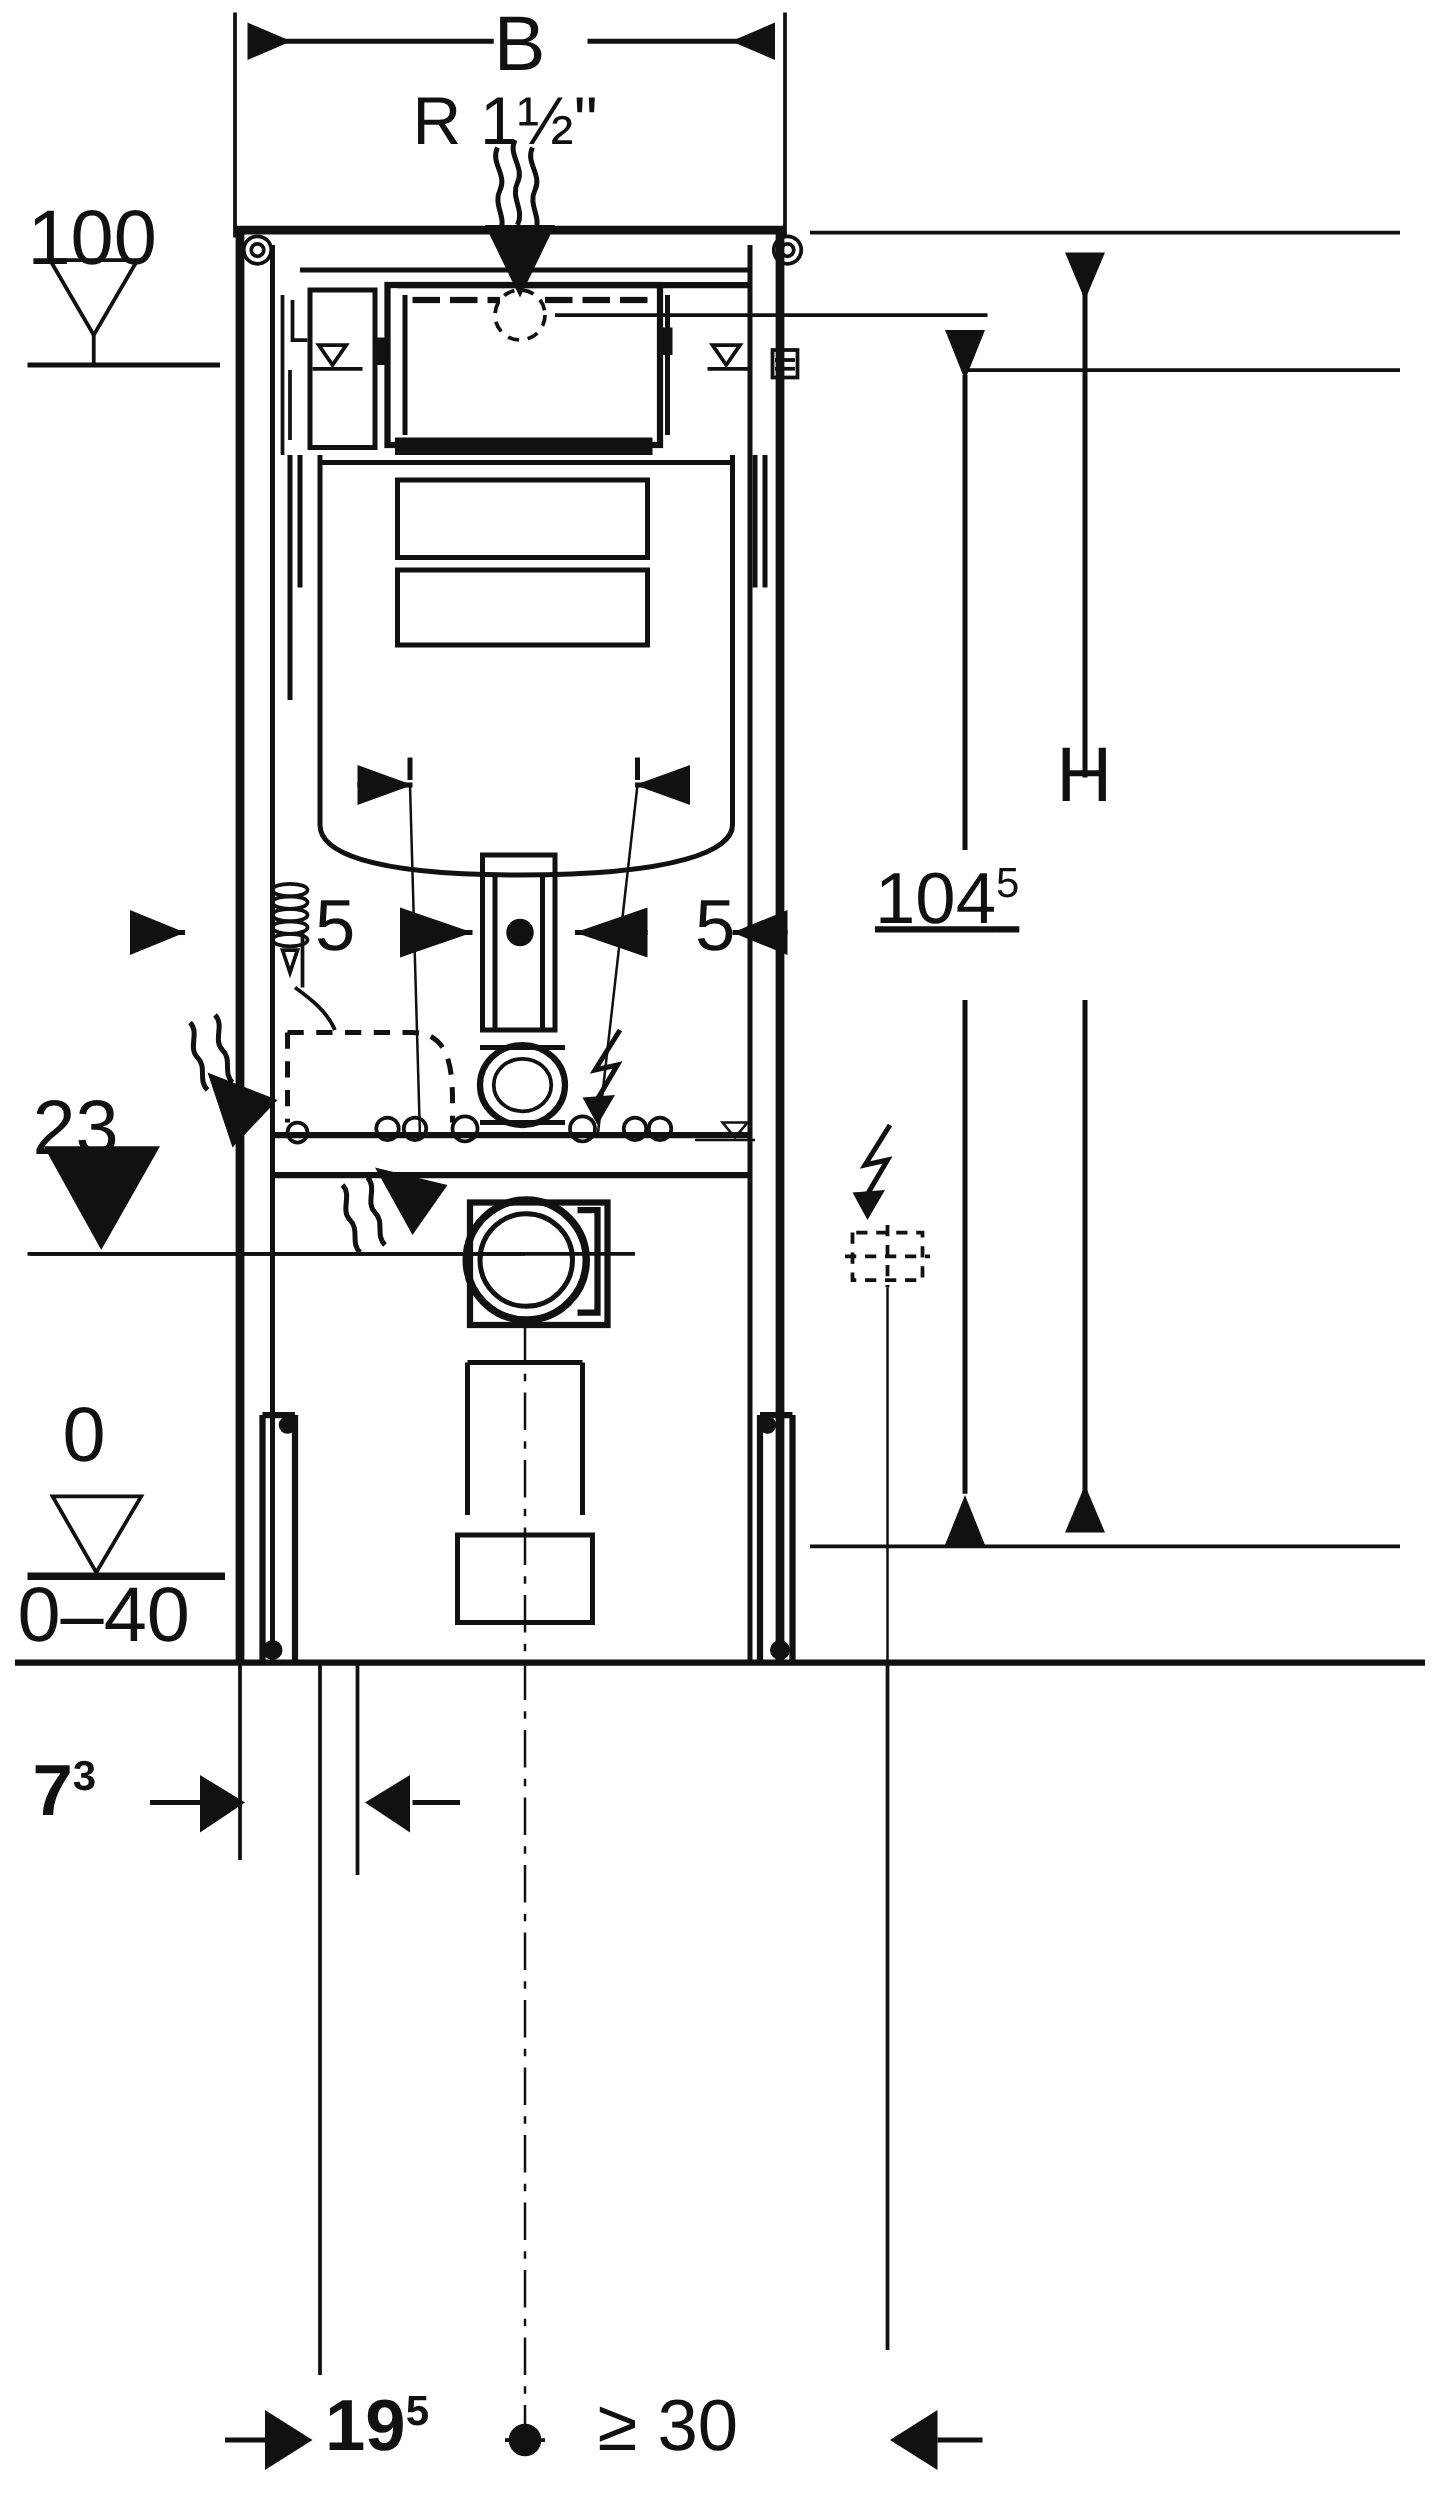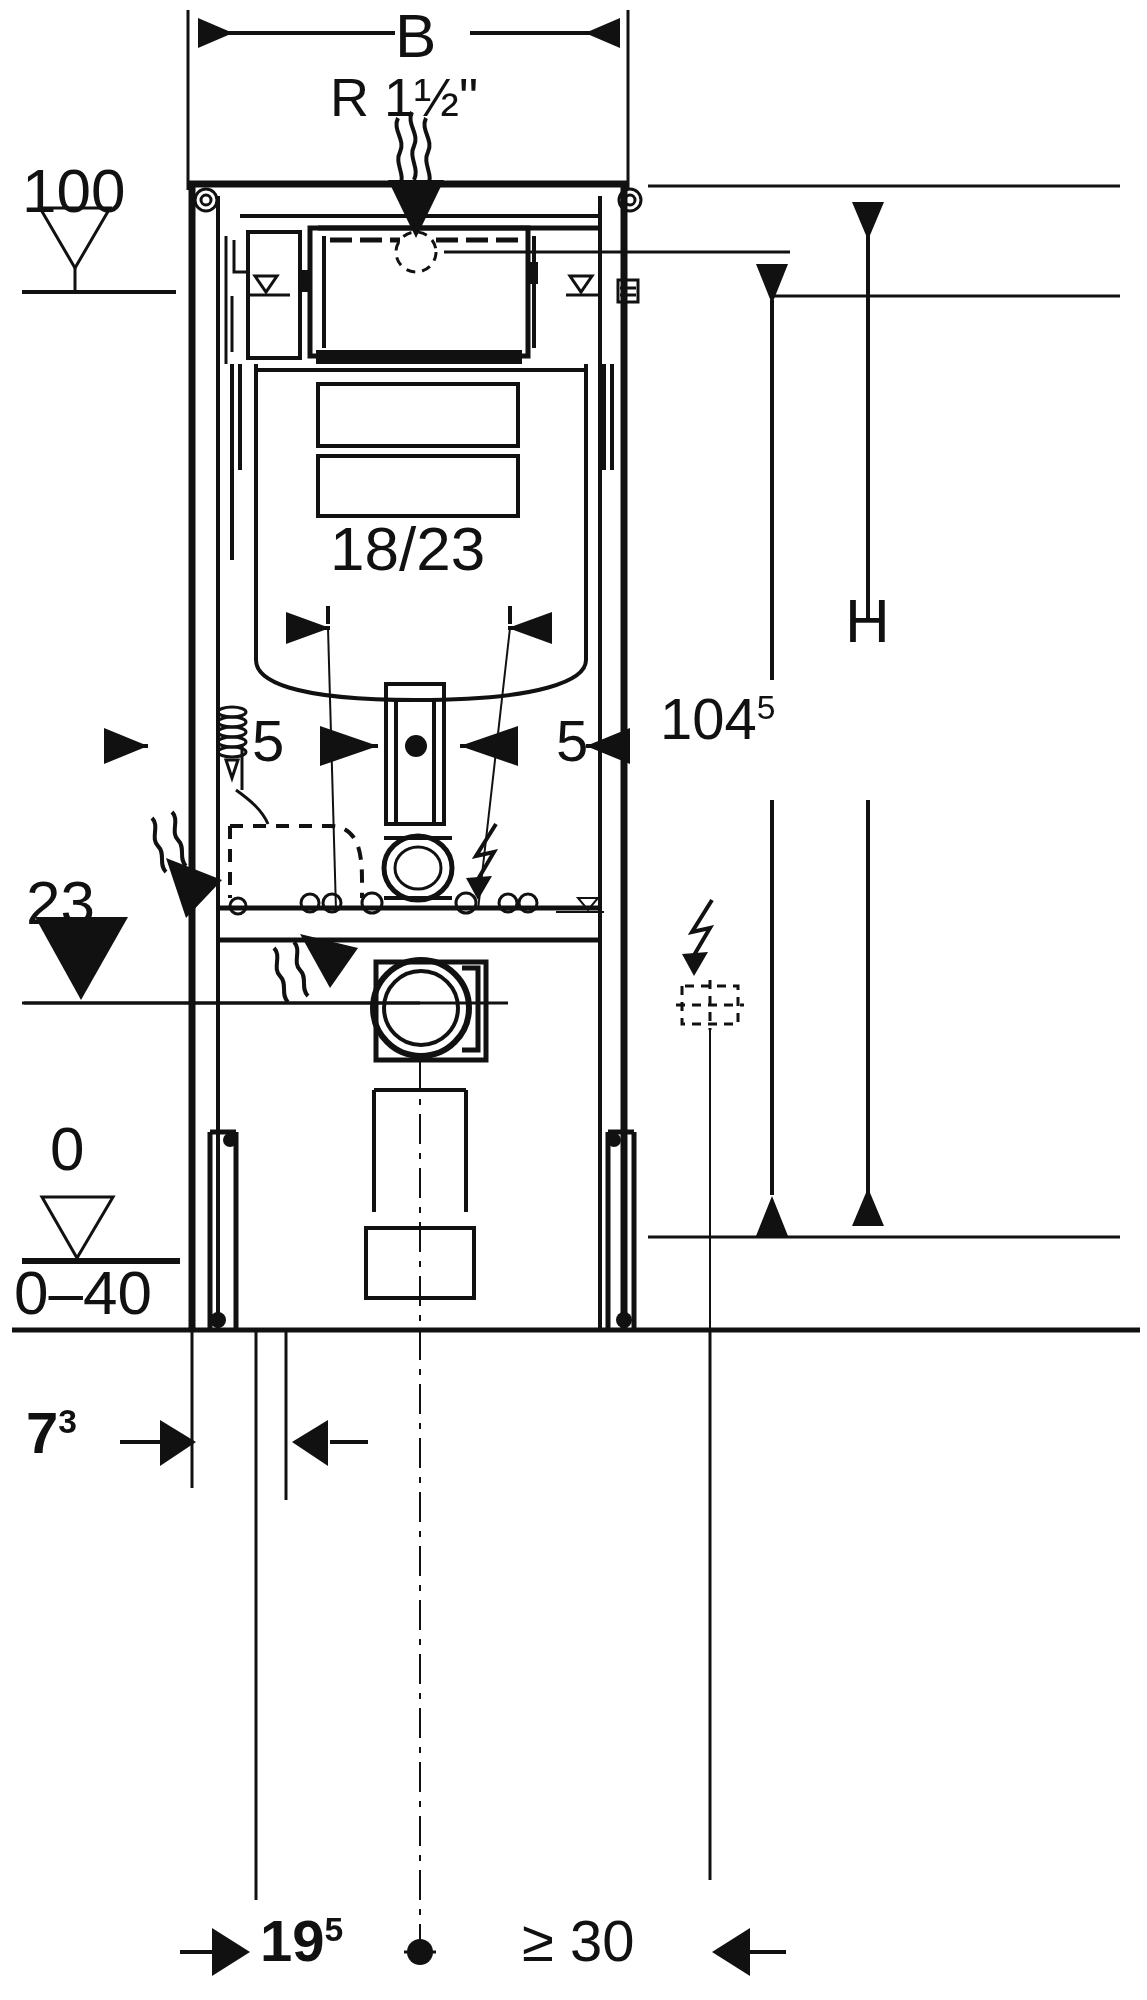--- a/index.html
+++ b/index.html
@@ -300,35 +300,34 @@
 
     </g>
   </svg>
 
   <div class="lbl" style="left:395px;top:5px;font-size:62px;">B</div>
 
   <div class="lbl" style="left:330px;top:70px;font-size:54px;">R 1½"</div>
 
   <div class="lbl" style="left:22px;top:160px;font-size:62px;">100</div>
 
-  <div class="lbl" style="left:330px;top:518px;font-size:62px;">18/23</div>
 
   <div class="lbl" style="left:252px;top:712px;font-size:58px;">5</div>
 
   <div class="lbl" style="left:556px;top:712px;font-size:58px;">5</div>
 
   <div class="lbl" style="left:845px;top:590px;font-size:62px;">H</div>
 
-  <div class="lbl" style="left:660px;top:690px;font-size:58px;"><span>104</span><sup>5</sup></div>
+  <div class="lbl" style="left:700px;top:690px;font-size:58px;text-decoration:underline;"><span>104</span><sup>5</sup></div>
 
   <div class="lbl" style="left:26px;top:872px;font-size:62px;text-align:center;">23</div>
 
   <div class="lbl" style="left:50px;top:1118px;font-size:62px;">0</div>
 
   <div class="lbl" style="left:14px;top:1262px;font-size:62px;">0–40</div>
 
   <div class="lbl" style="left:26px;top:1404px;font-size:58px;font-weight:bold;"><span>7</span><sup>3</sup></div>
 
   <div class="lbl" style="left:260px;top:1912px;font-size:58px;font-weight:bold;"><span>19</span><sup>5</sup></div>
 
-  <div class="lbl" style="left:478px;top:1912px;font-size:58px;margin-left:44px;">≥ 30</div>
+  <div class="lbl" style="left:478px;top:1912px;font-size:58px;">≥ 30</div>
 
 </div>
 
 </body></html>

